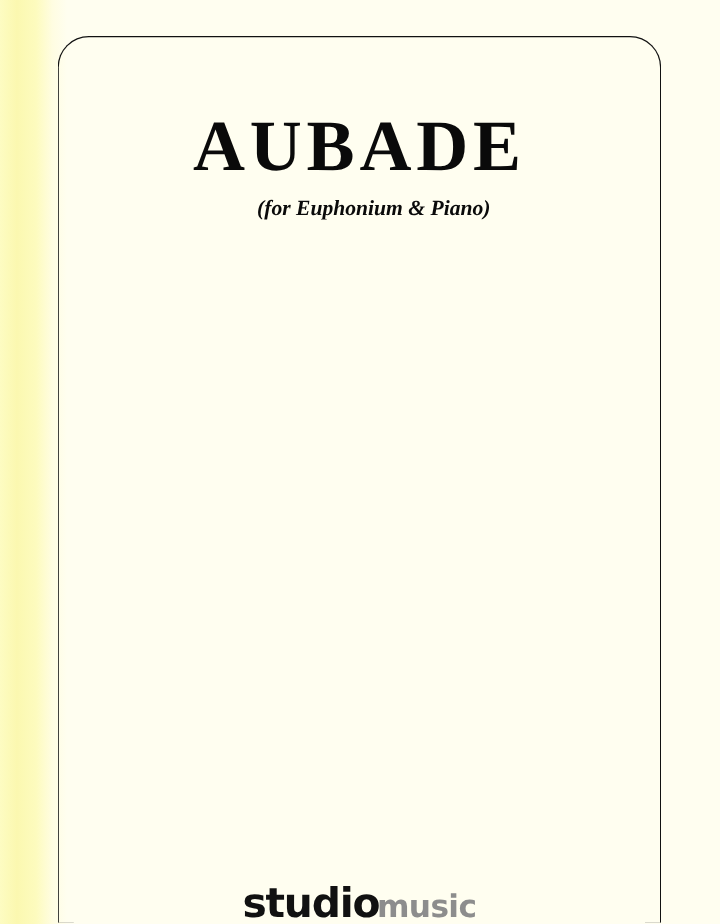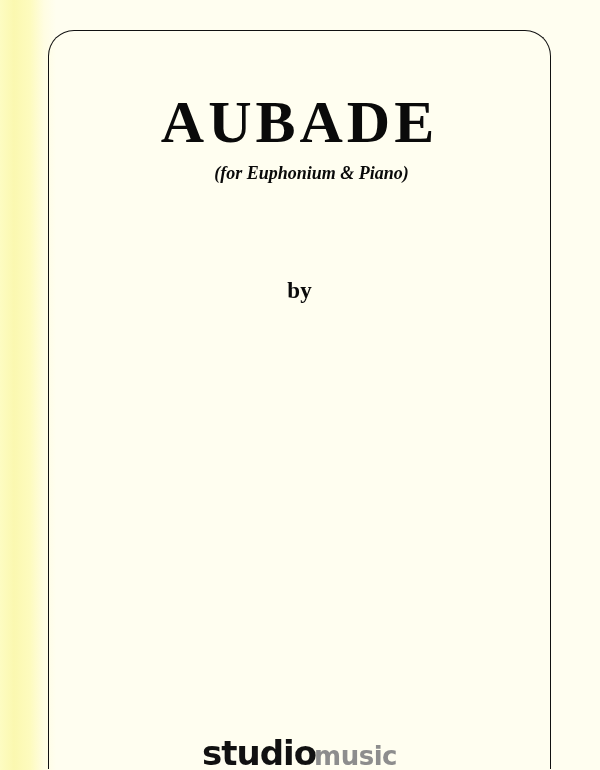--- a/index.html
+++ b/index.html
@@ -137,21 +137,20 @@
 <div id="page">
 
   <div id="cover-frame"></div>
 
   <div id="content">
 
     <div id="title">AUBADE</div>
 
     <div id="subtitle">(for Euphonium &amp; Piano)</div>
 
-    <div id="byline">by</div>
 
 
     <div id="publisher">
       <span id="pub-studio">studio</span><span id="pub-music">music</span>
     </div>
 
   </div>
 </div>
 
 </body></html>

